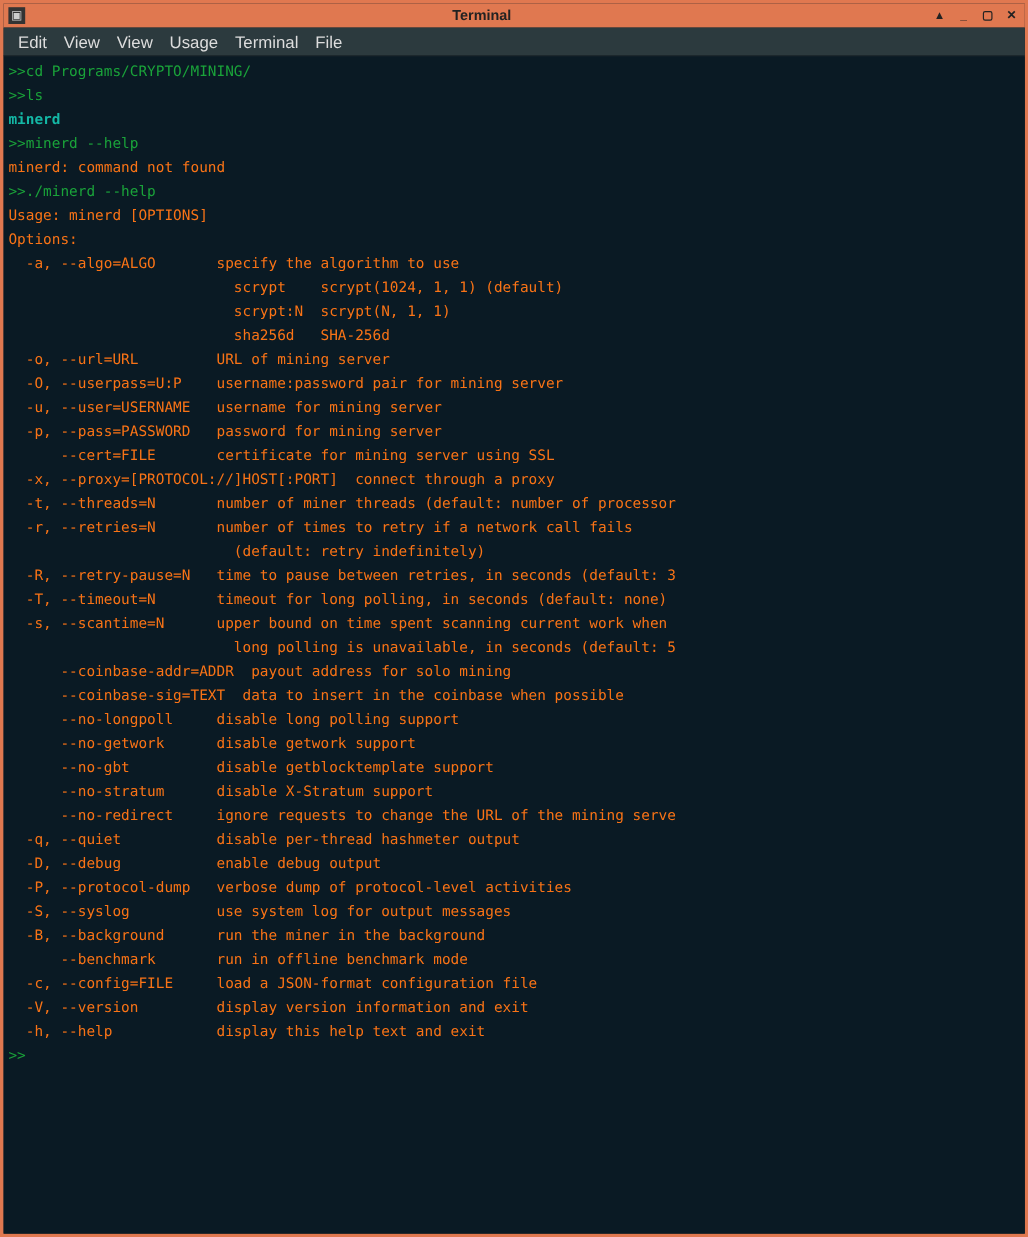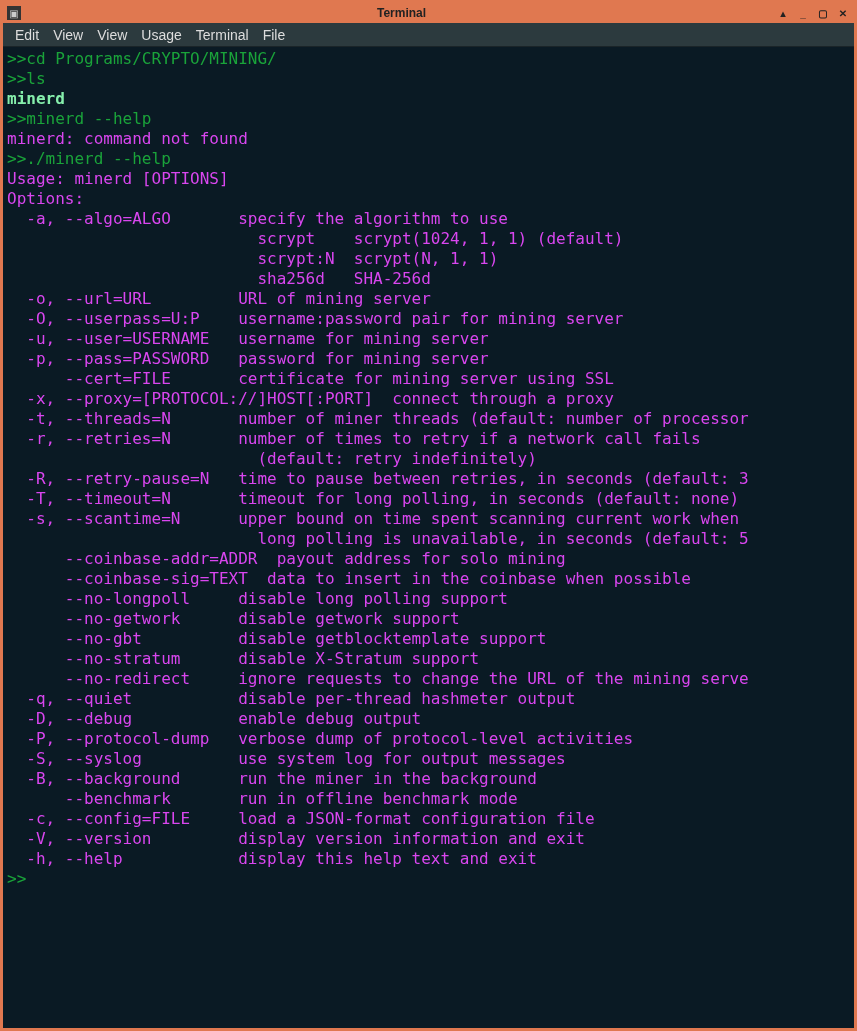--- a/index.html
+++ b/index.html
@@ -33,26 +33,26 @@
     display: flex; align-items: center; gap: 2px;
     padding: 0 6px; font-size: 14px; color: #ddd;
     border-bottom: 1px solid #1a2428;
   }
   .menubar .menu-item {
     padding: 2px 6px; cursor: pointer;
   }
   .term-body {
     flex: 1; background: #0a1a24; color: #1aa33a;
     font-family: "DejaVu Sans Mono", "Liberation Mono", monospace;
-    font-size: 16px; line-height: 20px;
+    font-size: 12px; line-height: 20px;
     padding: 2px 4px; white-space: pre; overflow: hidden;
   }
   .term-body .prompt { color: #1aa33a; }
-  .term-body .out { color: #d946ef; }
-  .term-body .bold-exec { color: #86efac; font-weight: bold; }
+  .term-body .out { color: #f97316; }
+  .term-body .bold-exec { color: #14b8a6; font-weight: bold; }
 </style>
 </head>
 <body>
 
 <div class="window-frame">
 
   <div class="titlebar">
     <span class="sys-icon">▣</span>
     <span class="title-text">Terminal</span>
     <span class="win-btns">

